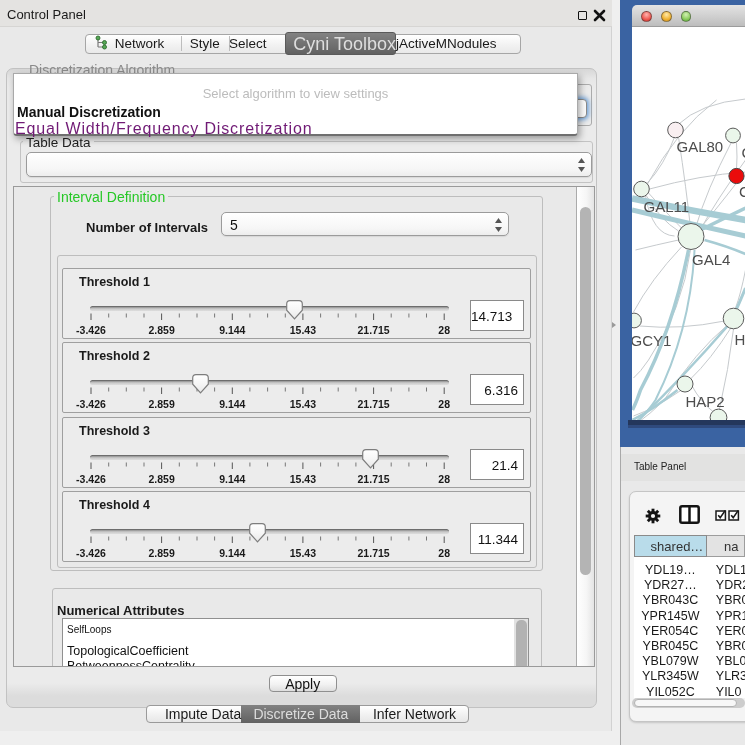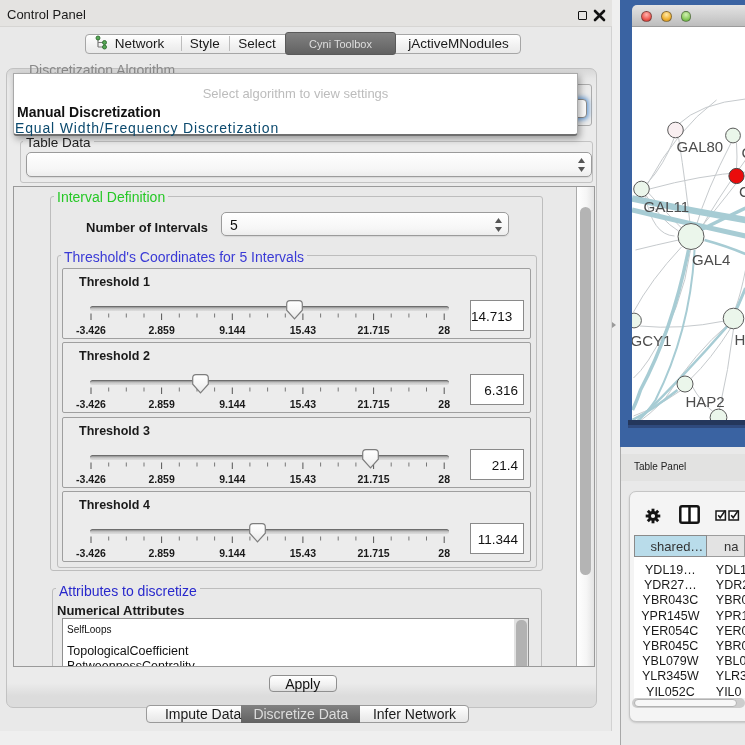--- a/index.html
+++ b/index.html
@@ -21,23 +21,23 @@
 <div class="abs" style="left:578px;top:11px;width:9px;height:9px;border:1.6px solid #111;border-radius:1px"></div>
 <svg class="abs" style="left:593px;top:9px" width="13" height="13" viewBox="0 0 13 13">
 <path d="M2,2 L11,11 M11,2 L2,11" stroke="#111" stroke-width="2.6" stroke-linecap="round"></path>
   </svg>
 <div class="abs" style="left:85px;top:33.5px;width:436px;height:20px;border:1px solid #a6a6a6;border-radius:4px;background:linear-gradient(#ffffff,#f1f1f1 60%,#e9e9e9)"></div>
 <div class="abs" style="left:180.5px;top:36px;width:1px;height:15px;background:#bdbdbd"></div>
 <div class="abs" style="left:229px;top:36px;width:1px;height:15px;background:#bdbdbd"></div>
 <div class="abs" style="left:285px;top:31.5px;width:111px;height:23.5px;border-radius:3px;background:linear-gradient(#828282,#616161);border:1px solid #5a5a5a"></div>
 <div class="abs" style="left:97px;top:33.5px;width:85px;height:20px;line-height:20px;text-align:center;font-size:13.5px;color:#1a1a1a;font-weight:normal">Network</div>
 <div class="abs" style="left:180.5px;top:33.5px;width:48.5px;height:20px;line-height:20px;text-align:center;font-size:13.5px;color:#1a1a1a;font-weight:normal">Style</div>
-<div class="abs" style="left:229px;top:33.5px;width:56px;height:20px;line-height:20px;text-align:center;font-size:13.5px;color:#1a1a1a;font-weight:normal">Select</div>
-<div class="abs" style="left:285px;top:33.5px;width:111px;height:20px;line-height:20px;text-align:center;font-size:11px;color:#dedede;font-weight:normal">Cyni Toolbox</div>
-<div class="abs" style="left:396px;top:33.5px;width:125px;height:20px;line-height:20px;text-align:center;font-size:13.5px;color:#1a1a1a;font-weight:normal">jActiveMNodules</div>
+<div class="abs" style="left:229px;top:33.5px;width:36px;height:20px;line-height:20px;text-align:center;font-size:13.5px;color:#1a1a1a;font-weight:normal">Select</div>
+<div class="abs" style="left:285px;top:33.5px;width:111px;height:20px;line-height:20px;text-align:right;font-size:18px;color:#dedede;font-weight:normal">Cyni Toolbox</div>
+<div class="abs" style="left:396px;top:33.5px;width:125px;height:20px;line-height:20px;text-align:left;font-size:13.5px;color:#1a1a1a;font-weight:normal">jActiveMNodules</div>
 <svg class="abs" style="left:95px;top:34.5px" width="14" height="15" viewBox="0 0 14 15">
 <path d="M3,3 V12 M3,7.5 H9 M3,12 H9" stroke="#7a7a7a" stroke-width="1.2" fill="none"></path>
 <circle cx="3" cy="3" r="2" fill="#55a855" stroke="#2f6b2f" stroke-width="0.9"></circle>
 <circle cx="9.5" cy="7.5" r="2" fill="#55a855" stroke="#2f6b2f" stroke-width="0.9"></circle>
 <circle cx="9.5" cy="12" r="2" fill="#55a855" stroke="#2f6b2f" stroke-width="0.9"></circle>
   </svg>
 <div class="abs" style="left:6px;top:68px;width:591px;height:640px;border-radius:7px;border:1px solid #c2c2c2;
 background:linear-gradient(180deg,#d7d7d7 0px,#e7e7e7 10px,#ebebeb 20px,#ebebeb 614px,#dcdcdc 627px,#dcdcdc 640px)"></div>
 <div class="abs" style="left:20px;top:84px;width:572px;height:42px;border:1px solid #ababab;border-radius:3px"></div>
 <div class="abs" style="left:29px;top:62px;font-size:14px;color:#8a8a8a">Discretization Algorithm</div>
@@ -58,21 +58,20 @@
 <div class="abs" style="left:40px;top:2px;padding:0 3px;background:#e9e9e9;font-size:14px;color:#26c826">Interval Definition</div>
 <div class="abs" style="left:72px;top:33px;font-size:13px;font-weight:bold;color:#1a1a1a">Number of Intervals</div>
 <div style="position:absolute;left:207px;top:25px;width:288px;height:24px;border:1px solid #9b9b9b;border-radius:5px;background:linear-gradient(#ffffff,#f6f6f6 70%,#ededed);box-shadow:0 1px 1px rgba(0,0,0,0.08)">
 <div style="position:absolute;left:8px;top:0;height:24px;line-height:24px;font-size:14px;color:#111">5</div>
 <svg style="position:absolute;left:271.5px;top:4px" width="9" height="16" viewBox="0 0 9 16">
         <path d="M4.5,1 L8,6 H1 Z" fill="#555"></path>
         <path d="M4.5,15 L1,10 H8 Z" fill="#555"></path>
       </svg>
     </div>
 <div class="abs" style="left:43px;top:68px;width:480px;height:313px;border:1px solid #bdbdbd;border-radius:3px"></div>
-<div class="abs" style="left:47px;top:62px;padding:0 3px;background:#e9e9e9;font-size:14px;color:#3a3ad6">Threshold's Coordinates for 5 Intervals</div>
 
 <div style="position:absolute;left:48px;top:80.5px;width:469px;height:71px;border:1px solid #9f9f9f;background:#ececec;border-radius:2px"></div>
 <div style="position:absolute;left:65px;top:87.5px;font-size:12.5px;font-weight:bold;color:#1a1a1a">Threshold 1</div>
 <div style="position:absolute;left:76px;top:118.5px;width:359px;height:5px;border-radius:3px;background:linear-gradient(#8f8f8f,#c9c9c9 45%,#dedede);border-top:1px solid #6d6d6d"></div>
 <svg style="position:absolute;left:48px;top:125.5px;width:470px;height:8px" viewBox="0 0 470 8">
       <line x1="29.0" y1="0.5" x2="29.0" y2="7" stroke="#555" stroke-width="1"></line>
       <line x1="46.7" y1="0.5" x2="46.7" y2="4.5" stroke="#777" stroke-width="1"></line>
       <line x1="64.3" y1="0.5" x2="64.3" y2="4.5" stroke="#777" stroke-width="1"></line>
       <line x1="82.0" y1="0.5" x2="82.0" y2="4.5" stroke="#777" stroke-width="1"></line>
       <line x1="99.6" y1="0.5" x2="99.6" y2="7" stroke="#555" stroke-width="1"></line>
@@ -208,21 +207,20 @@
     <div style="position:absolute;left:117.6px;top:360px;width:60px;text-align:center;font-size:10.5px;font-weight:bold;color:#1a1a1a">2.859</div>
     <div style="position:absolute;left:188.3px;top:360px;width:60px;text-align:center;font-size:10.5px;font-weight:bold;color:#1a1a1a">9.144</div>
     <div style="position:absolute;left:258.9px;top:360px;width:60px;text-align:center;font-size:10.5px;font-weight:bold;color:#1a1a1a">15.43</div>
     <div style="position:absolute;left:329.6px;top:360px;width:60px;text-align:center;font-size:10.5px;font-weight:bold;color:#1a1a1a">21.715</div>
     <div style="position:absolute;left:400.2px;top:360px;width:60px;text-align:center;font-size:10.5px;font-weight:bold;color:#1a1a1a">28</div>
 <svg style="position:absolute;left:234.5px;top:336px;width:17px;height:20px" viewBox="0 0 17 20">
       <path d="M4,0.7 H13 Q16.3,0.7 16.3,4 V10.2 L8.5,18.8 L0.7,10.2 V4 Q0.7,0.7 4,0.7 Z" fill="url(#thg)" stroke="#7d7d7d" stroke-width="1.2"></path>
     </svg>
 <div style="position:absolute;left:456px;top:336px;width:54px;height:31px;background:#fff;border:1px solid #8a8a8a;font-size:13.5px;color:#111;text-align:right;line-height:31px;padding-right:5px">11.344</div>
 <div class="abs" style="left:38px;top:401px;width:490px;height:95px;border:1px solid #bdbdbd;border-radius:3px"></div>
-<div class="abs" style="left:42px;top:396px;padding:0 3px;background:#e9e9e9;font-size:14px;color:#2828cc">Attributes to discretize</div>
 <div class="abs" style="left:43px;top:416px;font-size:13px;font-weight:bold;color:#1a1a1a">Numerical Attributes</div>
 <div class="abs" style="left:48px;top:431px;width:467px;height:60px;background:#ffffff;border:1px solid #909090"></div>
 <div class="abs" style="left:53px;top:436.5px;font-size:10px;color:#111">SelfLoops</div>
 <div class="abs" style="left:53px;top:457px;font-size:12.5px;color:#111">TopologicalCoefficient</div>
 <div class="abs" style="left:53px;top:471.5px;font-size:12.5px;color:#111">BetweennessCentrality</div>
 <div class="abs" style="left:500px;top:432px;width:14px;height:58px;background:#e2e2e2"></div>
 <div class="abs" style="left:501.5px;top:433px;width:11px;height:56px;background:#b2b2b2;border-radius:5px"></div>
 </div>
 <div class="abs" style="left:268.7px;top:674.5px;width:68px;height:17px;border:1px solid #8f8f8f;border-radius:4px;
 background:linear-gradient(#ffffff,#f2f2f2 55%,#dedede);text-align:center;line-height:16px;font-size:14px;color:#111">Apply</div>
@@ -348,12 +346,12 @@
 <div class="abs" style="left:715.8px;top:669.4px;font-size:12.5px;color:#1a1a1a">YLR3</div>
 <div class="abs" style="left:633.9px;top:684.6px;width:73px;text-align:center;font-size:12.5px;color:#1a1a1a">YIL052C</div>
 <div class="abs" style="left:715.8px;top:684.6px;font-size:12.5px;color:#1a1a1a">YIL0</div>
 <div class="abs" style="left:631.9px;top:697.5px;width:113.1px;height:10.5px;background:#cdcdcd;border-radius:5px"></div>
 <div class="abs" style="left:634px;top:699px;width:103px;height:7.5px;background:#f7f7f7;border:1px solid #b2b2b2;border-radius:4px"></div>
 <div class="abs" style="left:612px;top:322px;width:0;height:0;border-top:3px solid transparent;border-bottom:3px solid transparent;border-left:4px solid #9a9a9a"></div>
 <div class="abs" style="left:13px;top:73px;width:565px;height:62.5px;background:#ffffff;
 border:1px solid #a9a9a9;border-bottom:2px solid #6f6f6f;border-radius:0 0 4px 4px;box-shadow:2px 3px 7px rgba(0,0,0,0.35);z-index:50"></div>
 <div class="abs" style="left:13px;top:86px;width:565px;text-align:center;font-size:13px;color:#bcbcbc;z-index:51">Select algorithm to view settings</div>
 <div class="abs" style="left:17px;top:104px;font-size:14px;font-weight:bold;color:#111;z-index:51">Manual Discretization</div>
-<div class="abs" style="left:15px;top:120px;font-size:14px;letter-spacing:0.85px;color:#0c4a6e;z-index:51">Equal Width/Frequency Discretization</div>
+<div class="abs" style="left:15px;top:120px;font-size:16px;letter-spacing:0.85px;color:#701a75;z-index:51">Equal Width/Frequency Discretization</div>
 </body></html>

